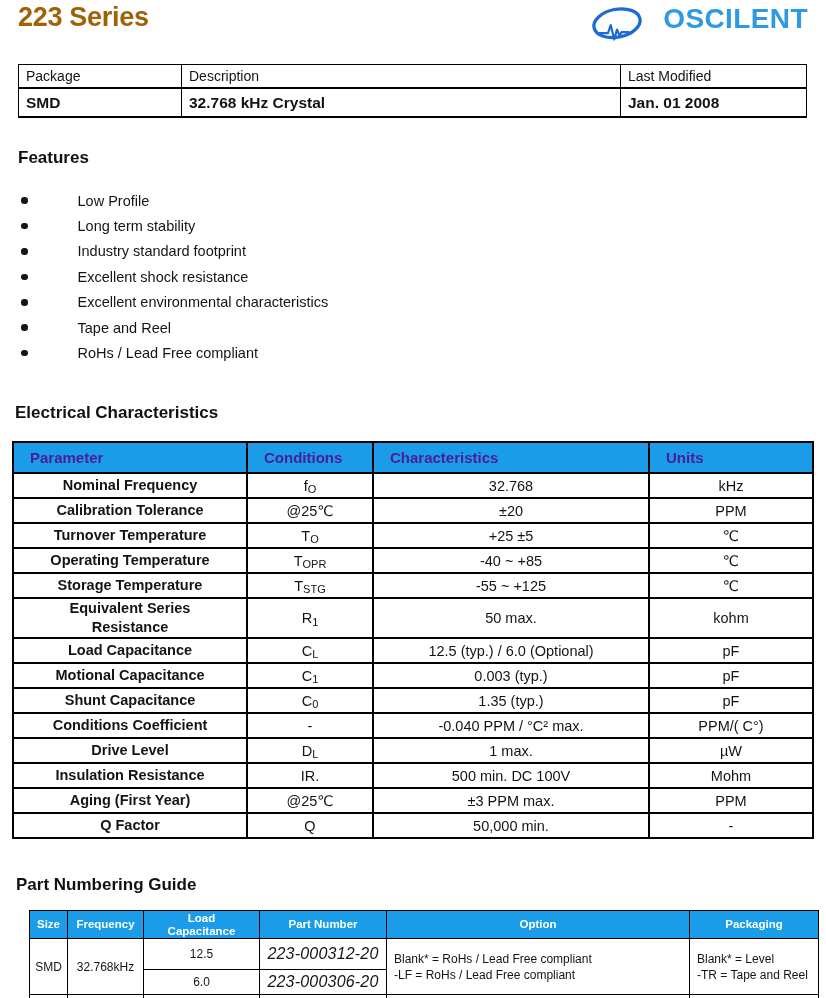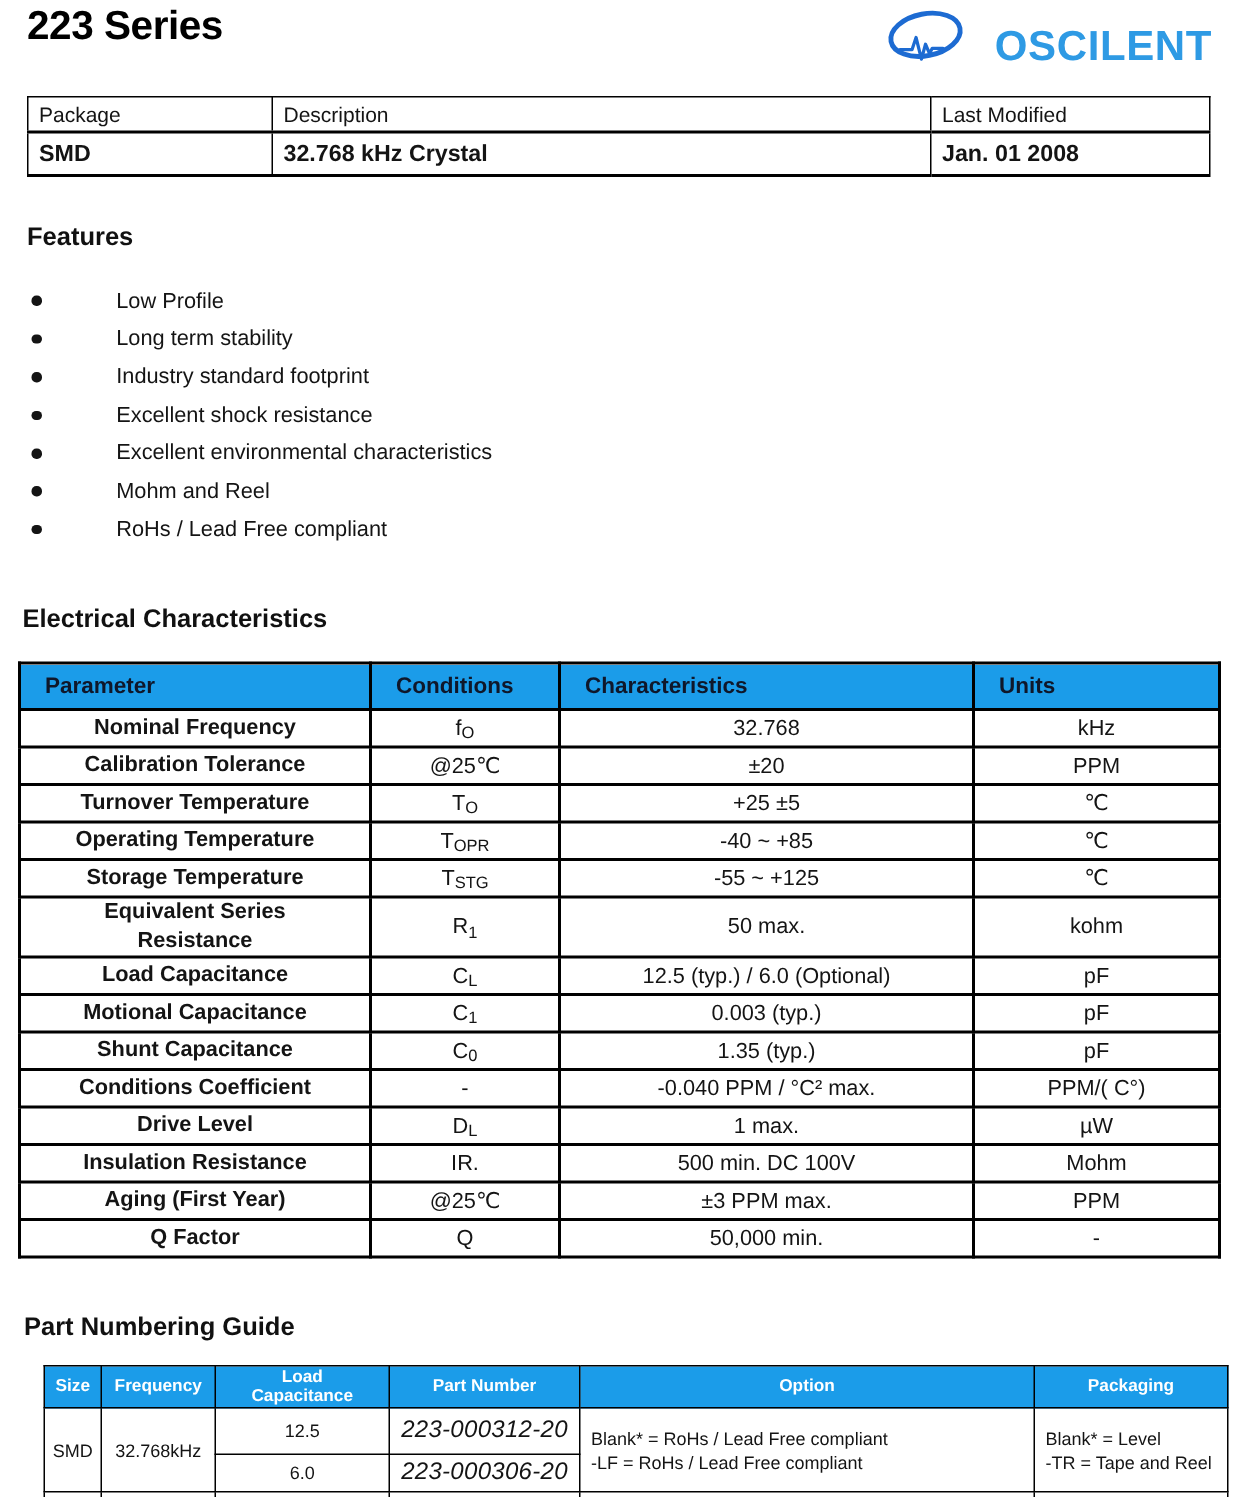--- a/index.html
+++ b/index.html
@@ -4,23 +4,23 @@
 <style>
   html,body{margin:0;padding:0;}
   body{
     width:826px;height:998px;overflow:hidden;position:relative;
     background:#ffffff;color:#141414;
     font-family:"Liberation Sans","DejaVu Sans",sans-serif;
   }
   
   .title{
     position:absolute;left:18px;top:2px;
-    font-size:27px;font-weight:bold;letter-spacing:-0.3px;color:#000000;
-  }
-  .logo{position:absolute;right:18px;top:3px;display:flex;align-items:flex-end;gap:19px;}
+    font-size:27px;font-weight:bold;letter-spacing:-0.3px;color:#a16207;
+  }
+  .logo{position:absolute;right:18px;top:3px;display:flex;align-items:flex-start;gap:19px;}
   .logo-text{
     font-size:28px;font-weight:bold;letter-spacing:0.4px;color:#2e9ae4;
   }
   
   table{border-collapse:collapse;table-layout:fixed;}
   
   .info{position:absolute;left:18px;top:64px;width:788px;}
   .info td{border:1.5px solid #000;padding:1px 7px;white-space:nowrap;overflow:hidden;}
   .info tr.head td{font-size:14px;height:20px;}
   .info tr.data td{font-weight:bold;font-size:15.5px;height:25px;border-top-width:2px;border-bottom-width:2.5px;}
@@ -30,21 +30,21 @@
   #elec-h{left:15px;top:403px;}
   #png-h{left:16px;top:875px;}
   
   .features{position:absolute;left:18px;top:188px;margin:0;padding:0;list-style:none;}
   .features li{height:25.4px;display:flex;align-items:center;font-size:14.5px;gap:30px;}
   .dot{width:6.5px;height:6.5px;border-radius:50%;background:#141414;margin:0 20px 0 3px;flex:none;}
   
   .elec{position:absolute;left:12px;top:441px;width:800px;font-size:14.5px;}
   .elec th,.elec td{border:2px solid #000;overflow:hidden;}
   .elec th{
-    background:#1b9ce9;color:#0f172a;text-align:left;font-size:15px;
+    background:#1b9ce9;color:#4c1d95;text-align:left;font-size:15px;
     height:29px;padding:0 0 0 16px;font-weight:bold;
   }
   .elec td{height:23px;text-align:center;padding:0 2px;}
   .elec td.p{font-weight:bold;white-space:pre-line;line-height:19px;}
   .sb{font-size:11px;position:relative;top:2.5px;}
   
   .png{position:absolute;left:29px;top:910px;width:789px;}
   .png th{
     background:#1b9ce9;color:#fff;font-size:11.5px;font-weight:bold;
     line-height:13px;white-space:pre-line;border:1.5px solid #000;height:27px;padding:0;
@@ -109,21 +109,21 @@
     <li>
         <span class="dot"></span>
         <span>Excellent shock resistance</span>
       </li>
     <li>
         <span class="dot"></span>
         <span>Excellent environmental characteristics</span>
       </li>
     <li>
         <span class="dot"></span>
-        <span>Mohm and Reel</span>
+        <span>Tape and Reel</span>
       </li>
     <li>
         <span class="dot"></span>
         <span>RoHs / Lead Free compliant</span>
       </li>
   </ul>
 
   <h2 id="elec-h">Electrical Characteristics</h2>
   <table class="elec">
     <colgroup>

